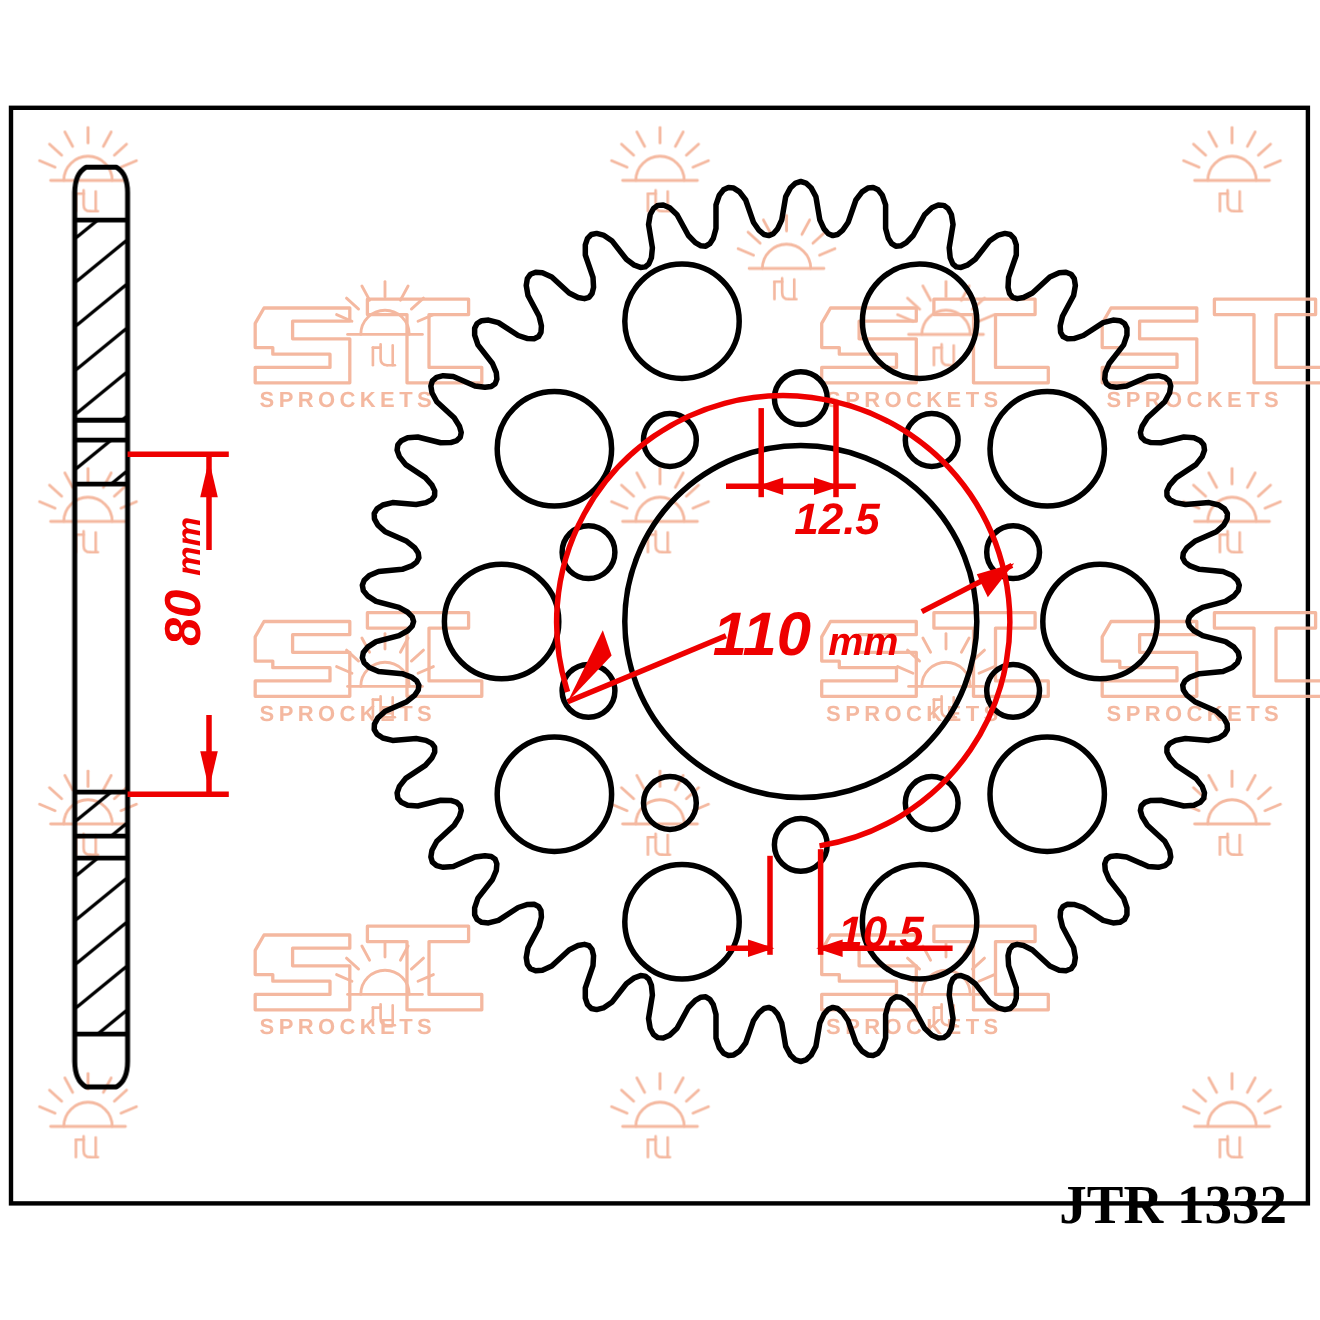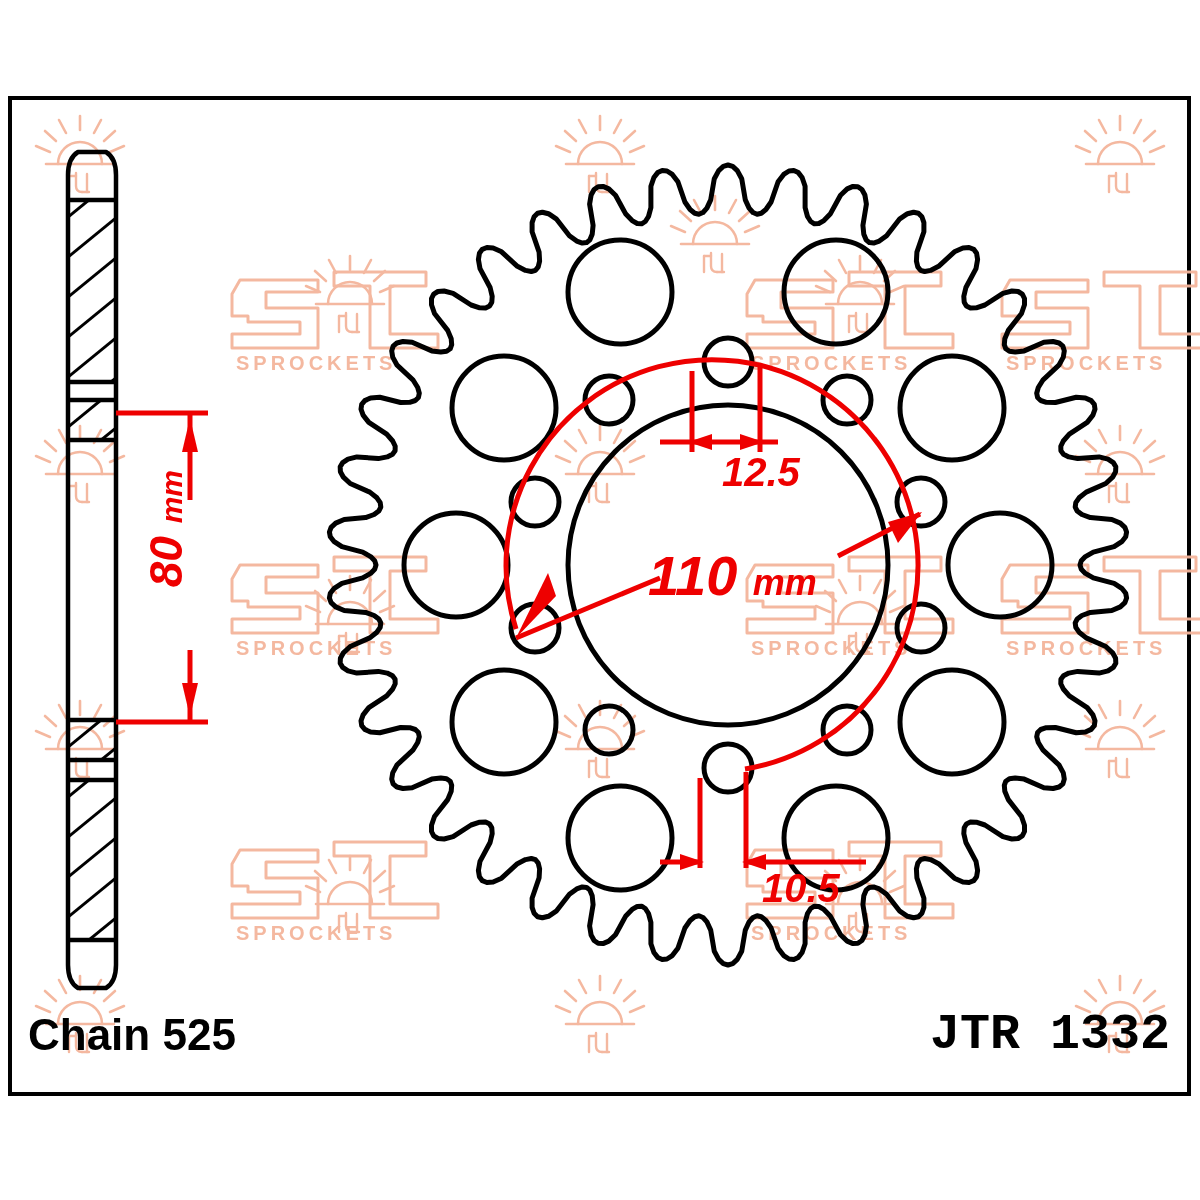--- a/index.html
+++ b/index.html
@@ -33,26 +33,26 @@
     left: 28px; top: 1010px;
     font-size: 44px;
     font-weight: bold;
     color: #000000;
     letter-spacing: 0px;
     white-space: nowrap;
     font-family: "Liberation Sans", sans-serif;
   }
   .label-part {
     position: absolute;
-    right: 30px; top: 1006px;
+    right: 30px; top: 1066px;
     font-size: 50px;
     font-weight: bold;
     color: #000000;
     white-space: nowrap;
-    font-family: Liberation Mono, monospace;
+    font-family: Liberation Serif, serif;
   }
   .dim-text {
     position: absolute;
     color: #ee0000;
     font-style: italic;
     font-weight: bold;
     font-family: "Liberation Sans", sans-serif;
     white-space: nowrap;
     line-height: 1;
   }
@@ -70,21 +70,20 @@
   }
   #dim-110 .unit { font-size: 36px; }
   #dim-125 {
     left: 722px; top: 452px;
     font-size: 40px;
     text-align: right;
   }
   #dim-105 {
     left: 762px; top: 828px;
     font-size: 40px;
-    margin-top: 40px;
   }
 </style>
 </head>
 <body>
 
 <div id="page">
 
   <div class="frame"></div>
 
   <svg class="drawing-svg" viewBox="0 0 1200 1200">
@@ -281,17 +280,16 @@
   </svg>
 
   <div class="dim-text" id="dim-80"><span>80</span> <span class="unit">mm</span></div>
 
   <div class="dim-text" id="dim-110"><span>110</span> <span class="unit">mm</span></div>
 
   <div class="dim-text" id="dim-125"><span>12.5</span></div>
 
   <div class="dim-text" id="dim-105"><span>10.5</span></div>
 
-  <div class="label-chain">Chain 525</div>
 
   <div class="label-part">JTR 1332</div>
 
 </div>
 
 </body></html>

